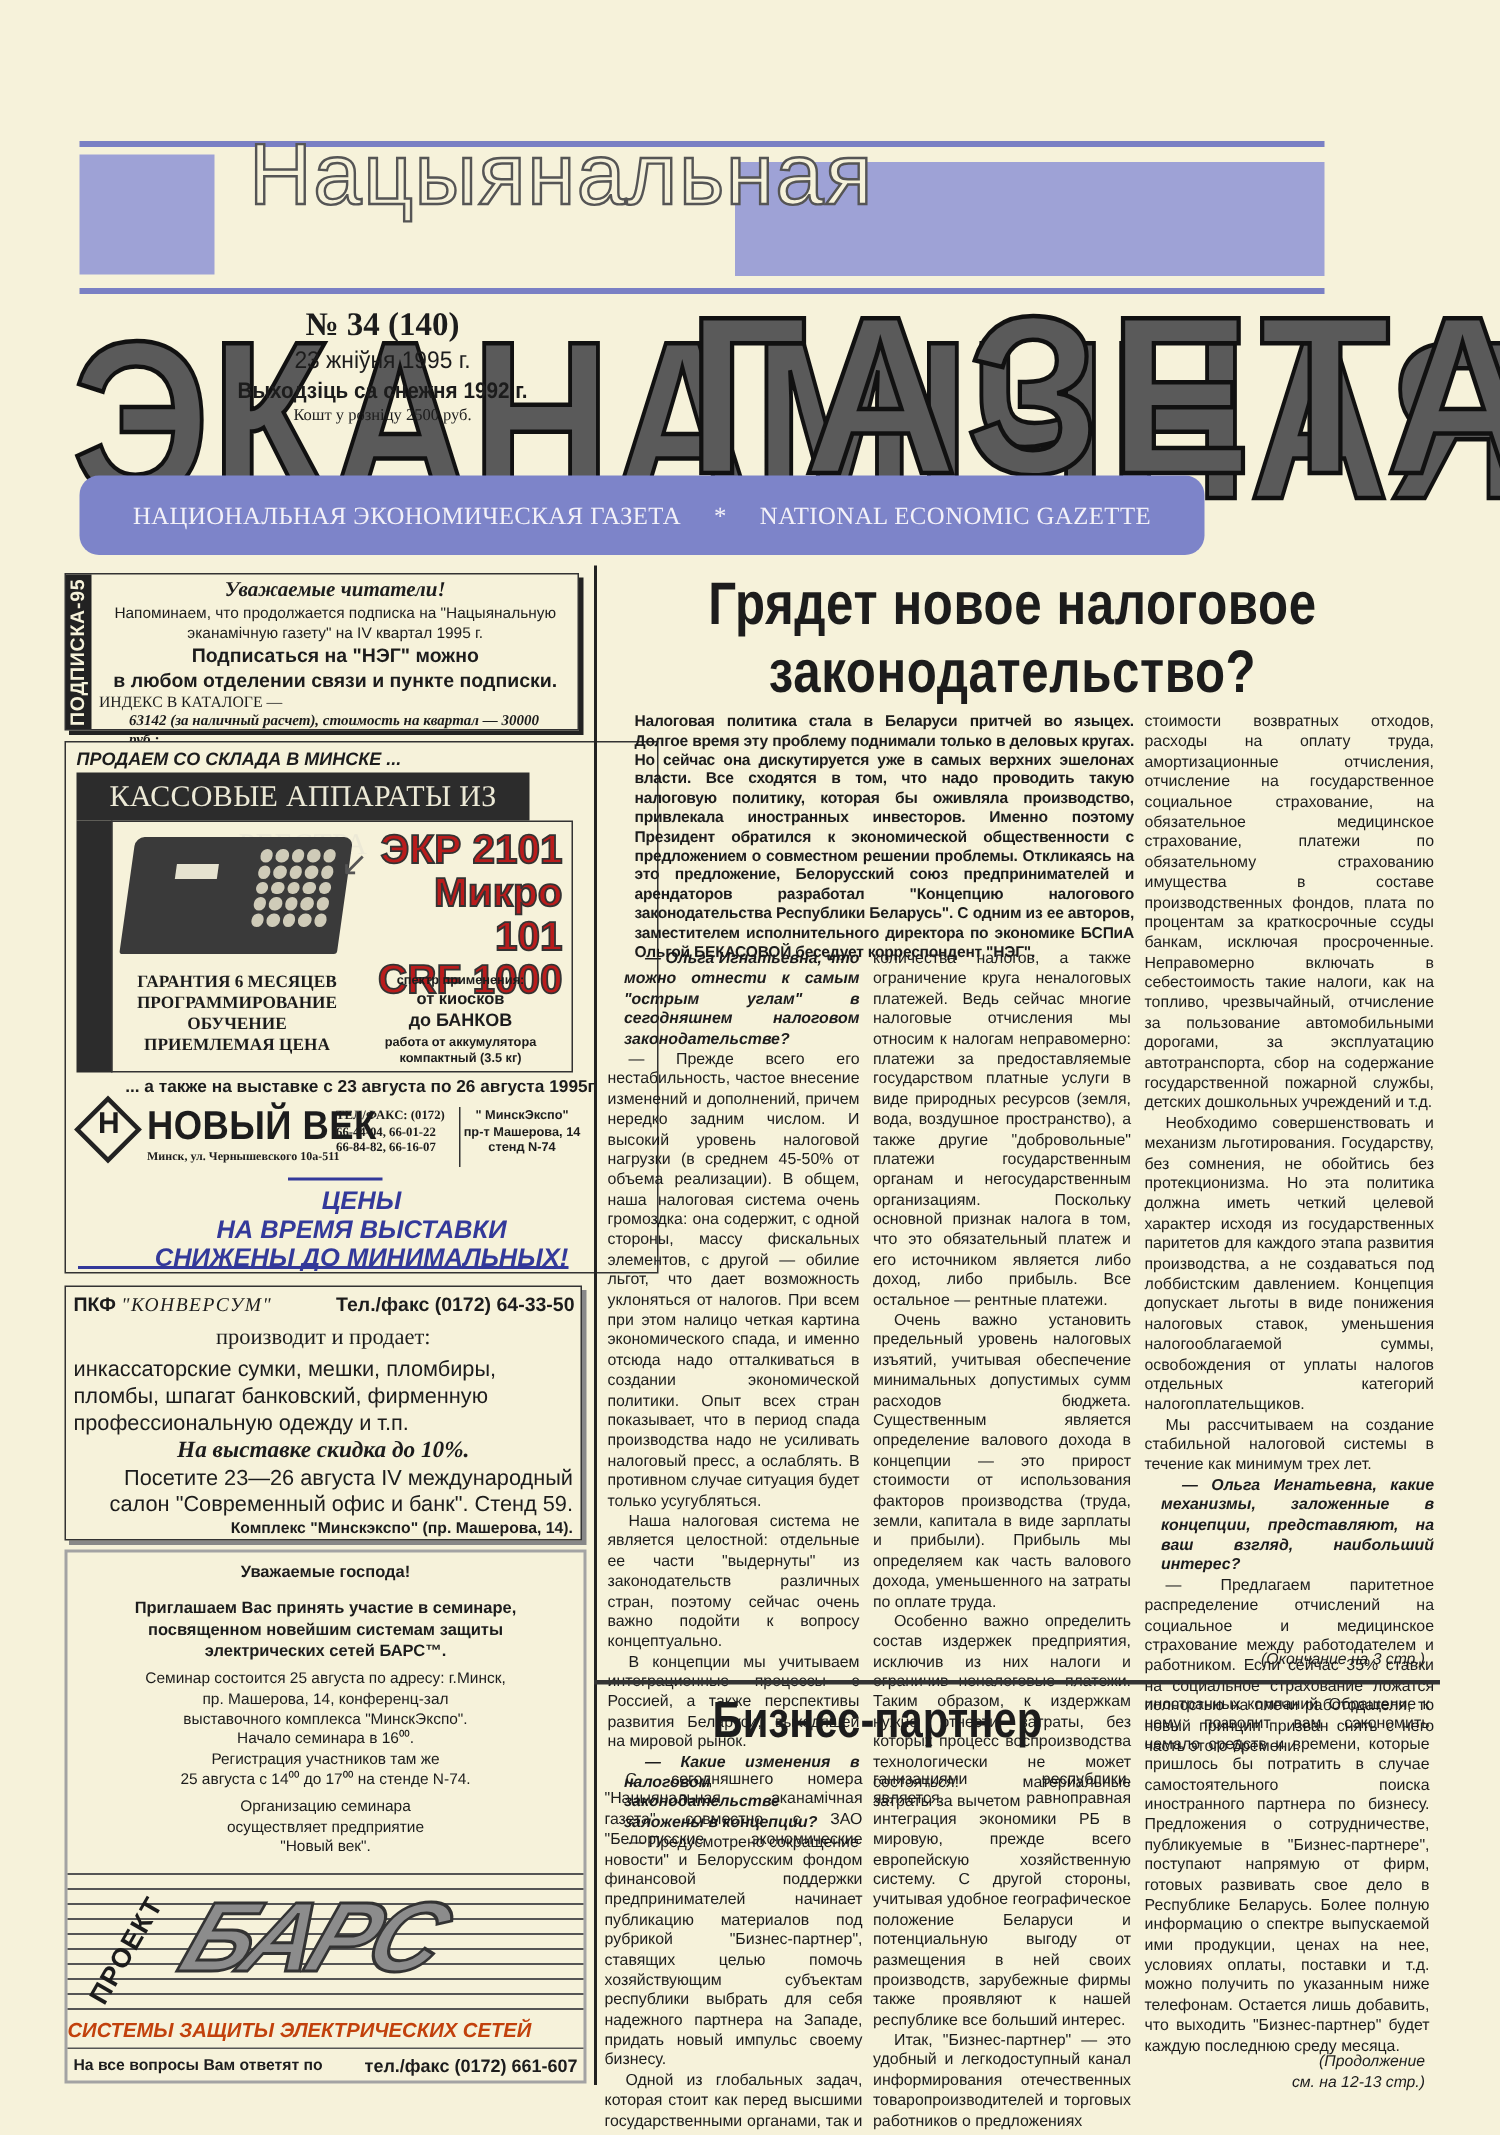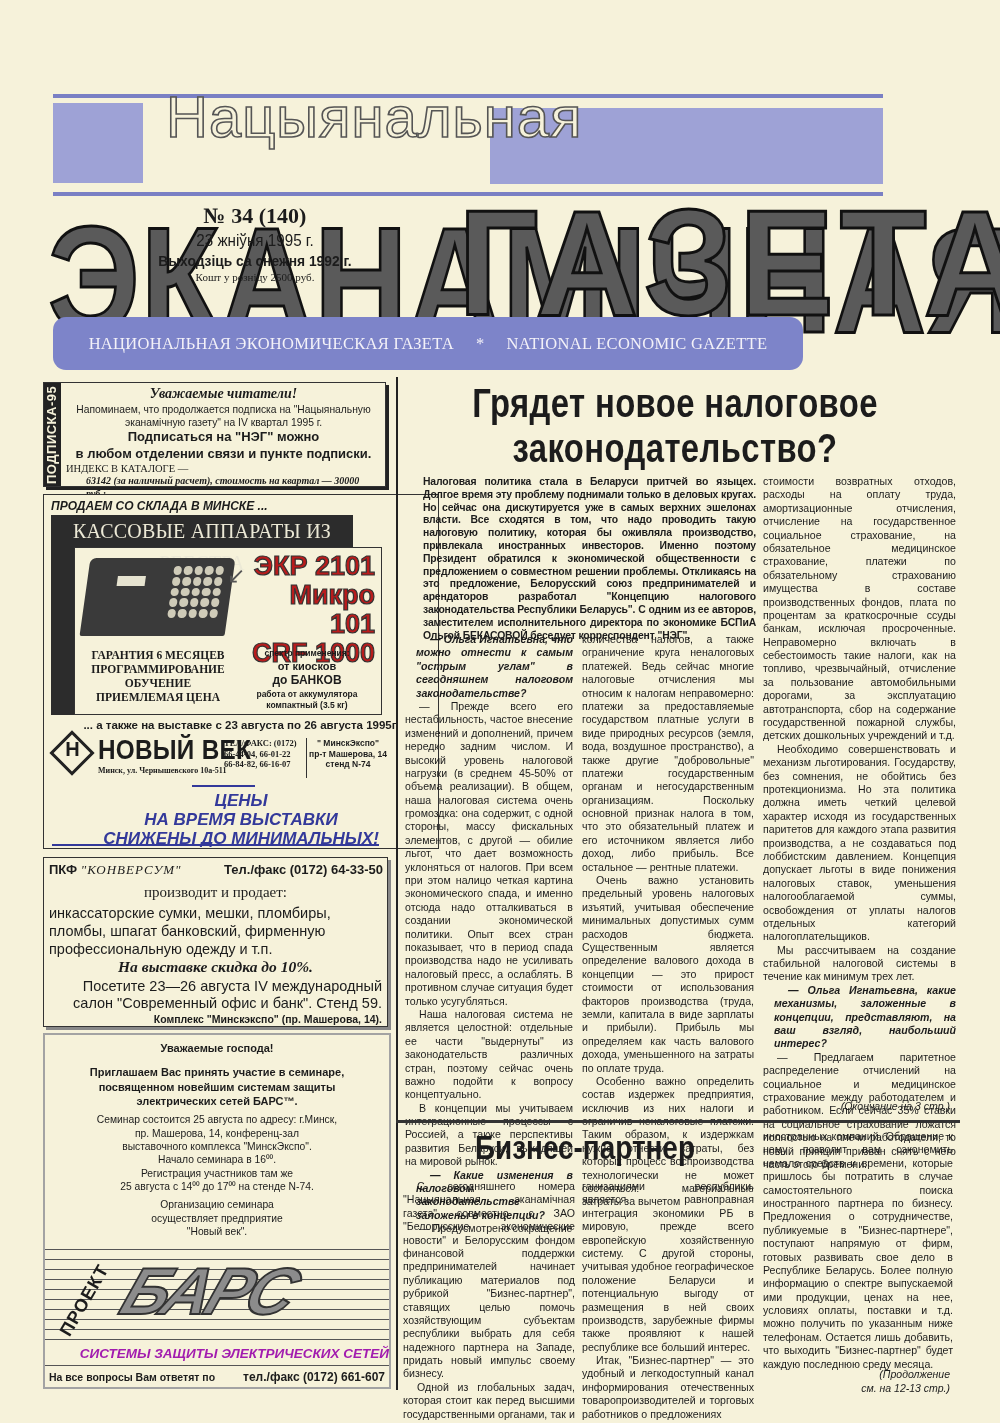--- a/index.html
+++ b/index.html
@@ -78,21 +78,21 @@
 
   .ad4 { left: 43px; top: 1033px; width: 348px; height: 356px; border: 2px solid #a3a3a3; }
   .ad4-text { position: absolute; left: 0; top: 6px; width: 100%; text-align: center; font-size: 10.3px; line-height: 1.3; }
   .ad4-text .b { font-weight: bold; font-size: 11px; }
   .ad4-text .gap { height: 10px; }
   .bars-box { position: absolute; left: 0; top: 205px; width: 100%; height: 100px;
     background: repeating-linear-gradient(180deg, transparent 0 9px, #555 9px 10px); }
   .bars-proekt { position: absolute; left: 0px; top: 255px; transform: rotate(-60deg); font-weight: bold; font-size: 18px; letter-spacing: 1px; }
   .bars-logo { position: absolute; left: 80px; top: 218px; font-weight: bold; font-style: italic; font-size: 66px; color: #8c8c8c; -webkit-text-stroke: 2px #333;
     transform: skewX(-20deg); letter-spacing: -4px; }
-  .bars-tag { position: absolute; left: 0; top: 311px; width: 100%; text-align: right; color: #a21caf; font-weight: bold; font-style: italic; font-size: 13.5px; }
+  .bars-tag { position: absolute; left: 0; top: 311px; width: 100%; text-align: left; color: #c2410c; font-weight: bold; font-style: italic; font-size: 13.5px; }
   .ad4-foot { position: absolute; left: 0; bottom: 0; width: 100%; height: 22px; border-top: 1px solid #555; display: flex; justify-content: space-between; align-items: center; padding: 0 4px; font-weight: bold; font-size: 10.5px; }
   .ad4-foot .tel { font-size: 12px; }
 
   
   .vrule { position: absolute; left: 396px; top: 377px; height: 1013px; border-left: 2px solid #222; }
   .hrule { position: absolute; left: 396px; top: 1120px; width: 564px; border-top: 3px solid #333; }
   .headline { position: absolute; left: 420px; top: 381px; width: 510px; text-align: center; font-family: "Liberation Sans", sans-serif; font-weight: bold; font-size: 40px;
     line-height: 1.12; transform: scaleX(0.82); transform-origin: center top; letter-spacing: 0.5px; }
   .lead { position: absolute; left: 423px; top: 476px; width: 333px; font-weight: bold; font-size: 10.4px; line-height: 1.23; text-align: justify; letter-spacing: -0.15px; }
   .col { position: absolute; font-size: 10.6px; line-height: 1.265; text-align: justify; }

